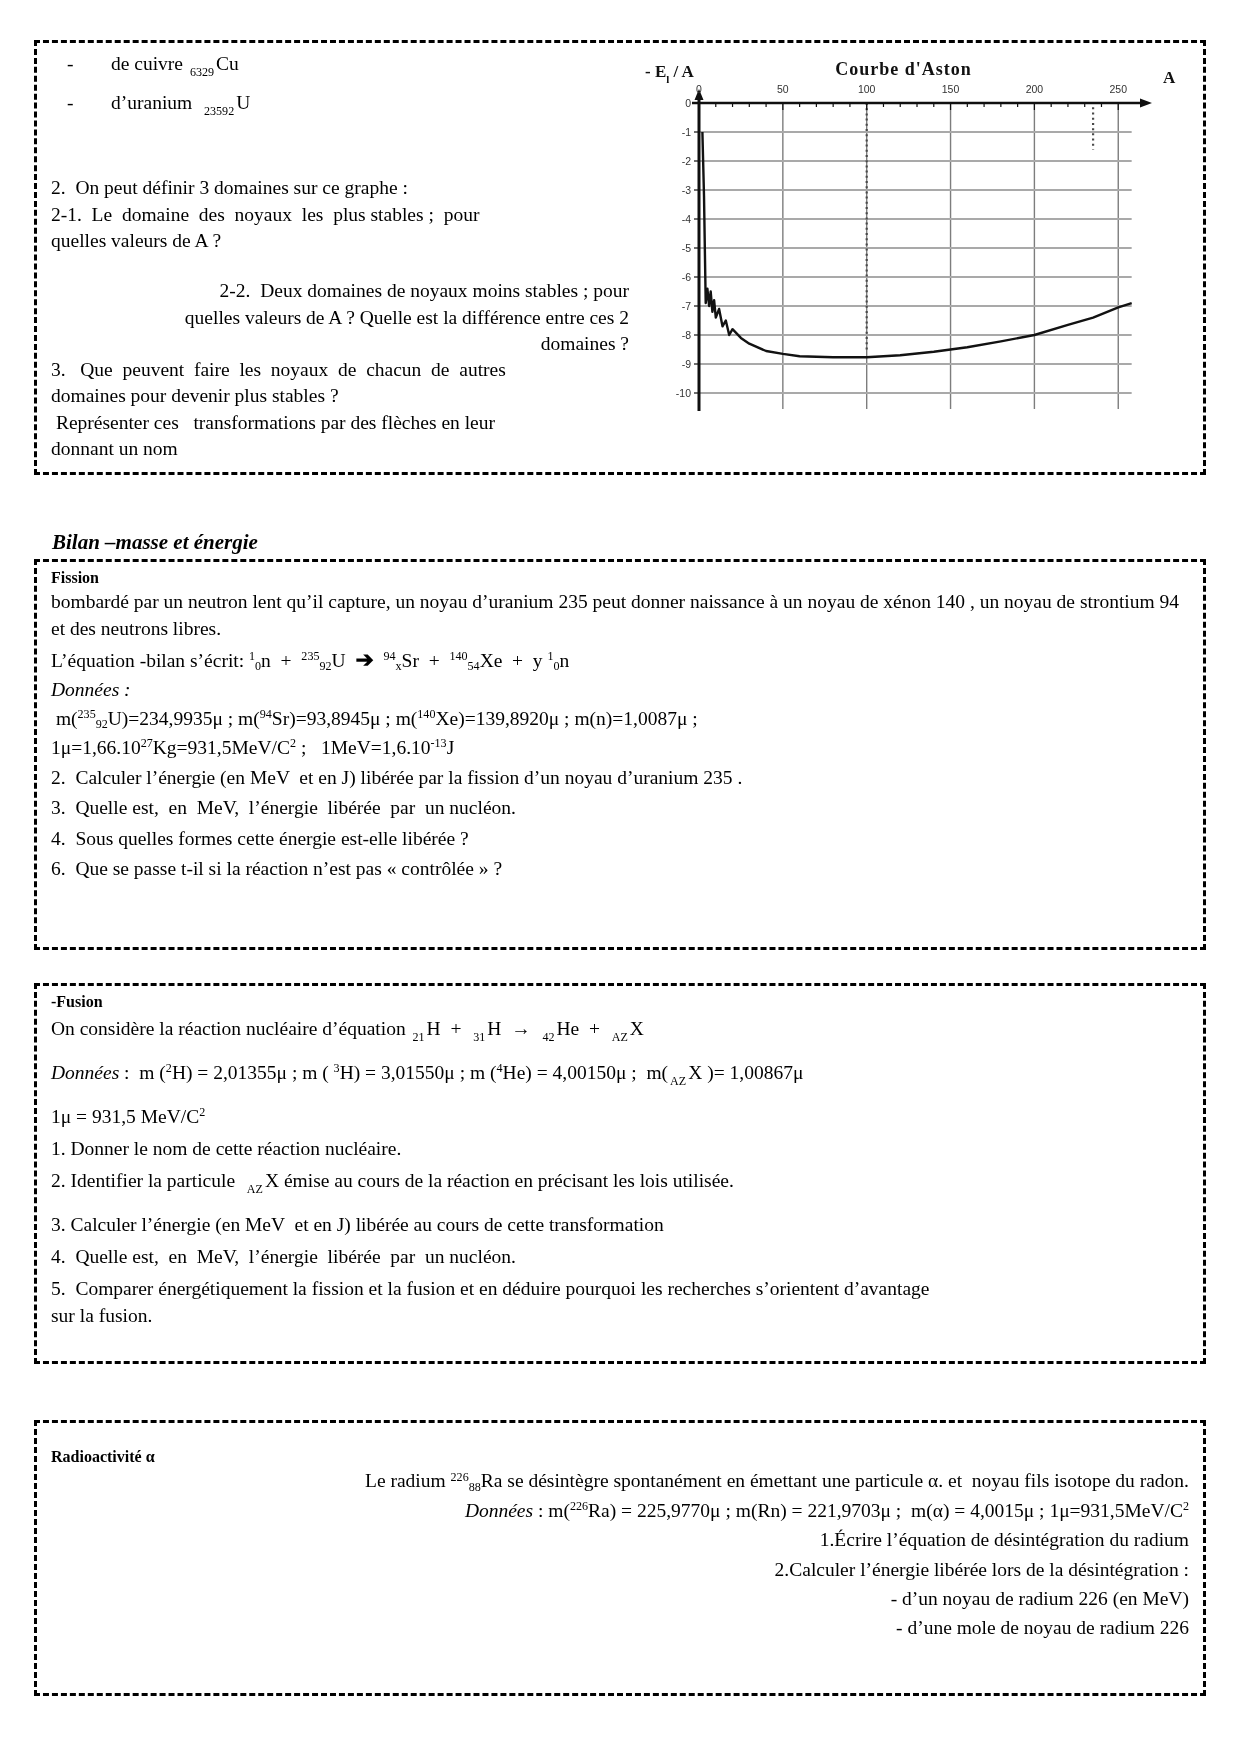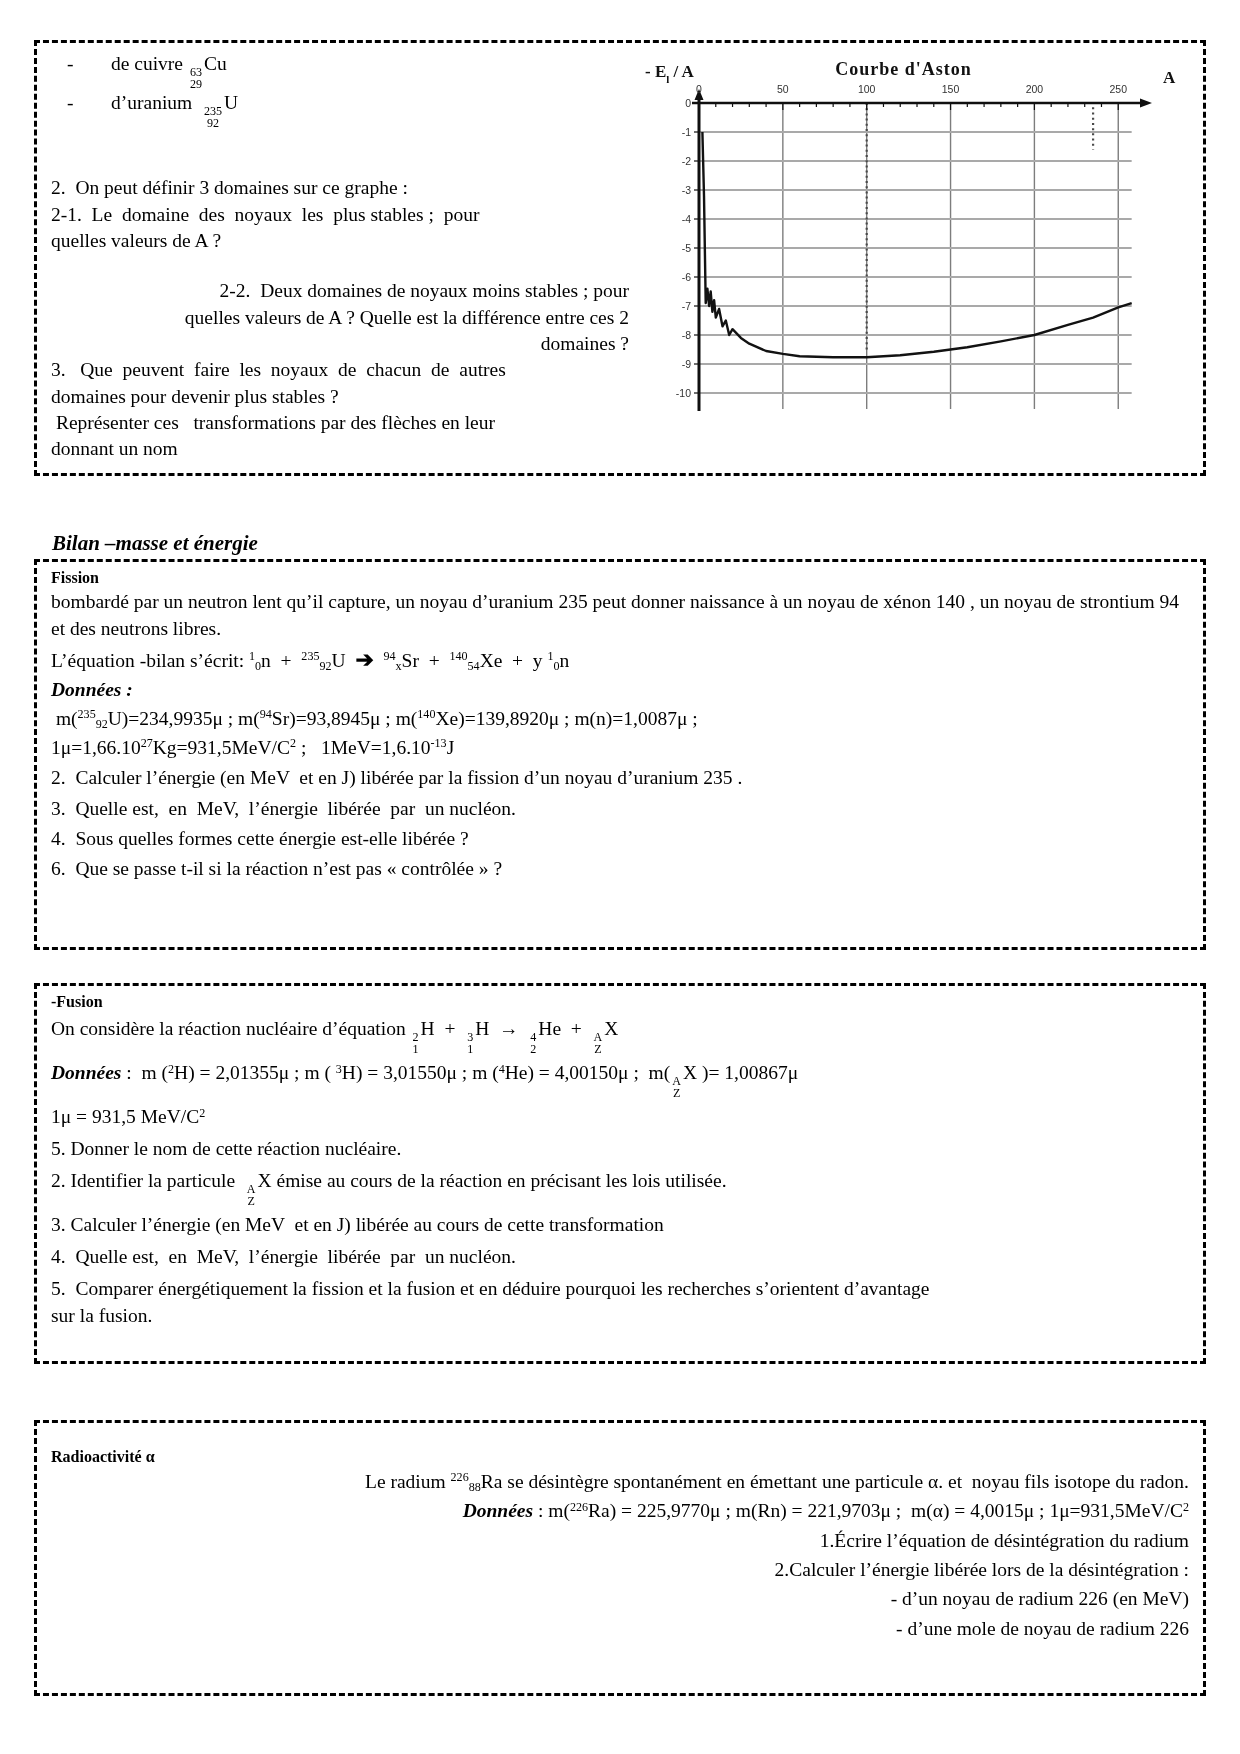--- a/index.html
+++ b/index.html
@@ -3,24 +3,24 @@
 <meta charset="utf-8">
 <style>
   html,body{margin:0;padding:0;background:#e8e8e8;}
   .page{position:relative;width:1240px;height:1754px;background:#ffffff;margin:0 auto;
         font-family:"Liberation Serif",serif;color:#000;font-size:19.5px;line-height:1.38;overflow:hidden;}
   .dashed-box{border:3px dashed #000;margin:0 34px;padding:6px 14px;box-sizing:border-box;background:#fff;}
   p{margin:0;white-space:pre-wrap;}
   .rich{white-space:pre-wrap;}
   .sup{font-size:0.62em;position:relative;top:-0.55em;}
   .sub{font-size:0.62em;position:relative;top:0.3em;}
-  .bi{font-weight:bold;font-style:italic;}
+  .bi{font-weight:normal;font-style:italic;}
   .arrow{font-weight:bold;font-size:1.12em;}
-  .stack{display:inline-flex;flex-direction:column;align-items:center;vertical-align:-0.5em;
-         line-height:1;font-size:0.62em;margin:0 2px;}
+  .stack{display:inline-flex;flex-direction:row;align-items:center;vertical-align:-0.5em;
+         line-height:1;font-size:0.62em;margin:12px 2px;}
   .stack .st,.stack .sb{display:block;}
 
   
   .box1{margin-top:40px;display:flex;gap:4px;padding:8px 6px 10px 14px;min-height:390px;}
   .box1-left{width:578px;flex:0 0 auto;line-height:1.35;}
   .bullet-row{display:flex;padding-left:16px;}
   .bdash{width:44px;flex:0 0 auto;}
   .q2{margin-top:46px;}
   .q22{margin-top:24px;text-align:right;}
   .box1-right{flex:1;position:relative;}
@@ -168,21 +168,21 @@
       <p>4.  Sous quelles formes cette énergie est-elle libérée ?</p>
       <p>6.  Que se passe t-il si la réaction n’est pas « contrôlée » ?</p>
     </div>
   </section>
 
   <section class="dashed-box cbox fusion">
     <h3>-Fusion</h3>
     <p class="rich"><span>On considère la réaction nucléaire d’équation </span><span class="stack"><span class="st">2</span><span class="sb">1</span></span><span>H  +  </span><span class="stack"><span class="st">3</span><span class="sb">1</span></span><span>H  →  </span><span class="stack"><span class="st">4</span><span class="sb">2</span></span><span>He  +  </span><span class="stack"><span class="st">A</span><span class="sb">Z</span></span><span>X</span></p>
     <p class="rich"><span class="bi">Données</span><span> :  m (</span><span class="sup">2</span><span>H) = 2,01355μ ; m ( </span><span class="sup">3</span><span>H) = 3,01550μ ; m (</span><span class="sup">4</span><span>He) = 4,00150μ ;  m(</span><span class="stack"><span class="st">A</span><span class="sb">Z</span></span><span>X )= 1,00867μ</span></p>
     <p class="rich"><span>1μ = 931,5 MeV/C</span><span class="sup">2</span></p>
-    <p>5. Donner le nom de cette réaction nucléaire.</p>
+    <p>1. Donner le nom de cette réaction nucléaire.</p>
     <p class="rich"><span>2. Identifier la particule  </span><span class="stack"><span class="st">A</span><span class="sb">Z</span></span><span>X émise au cours de la réaction en précisant les lois utilisée.</span></p>
     <p>3. Calculer l’énergie (en MeV  et en J) libérée au cours de cette transformation</p>
     <p>4.  Quelle est,  en  MeV,  l’énergie  libérée  par  un nucléon.</p>
     <p>5.  Comparer énergétiquement la fission et la fusion et en déduire pourquoi les recherches s’orientent d’avantage
 sur la fusion.</p>
   </section>
 
   <section class="dashed-box cbox radio">
     <h3>Radioactivité α</h3>
     <p class="rich"><span>Le radium </span><span class="sup">226</span><span class="sub">88</span><span>Ra se désintègre spontanément en émettant une particule α. et  noyau fils isotope du radon.</span></p>

